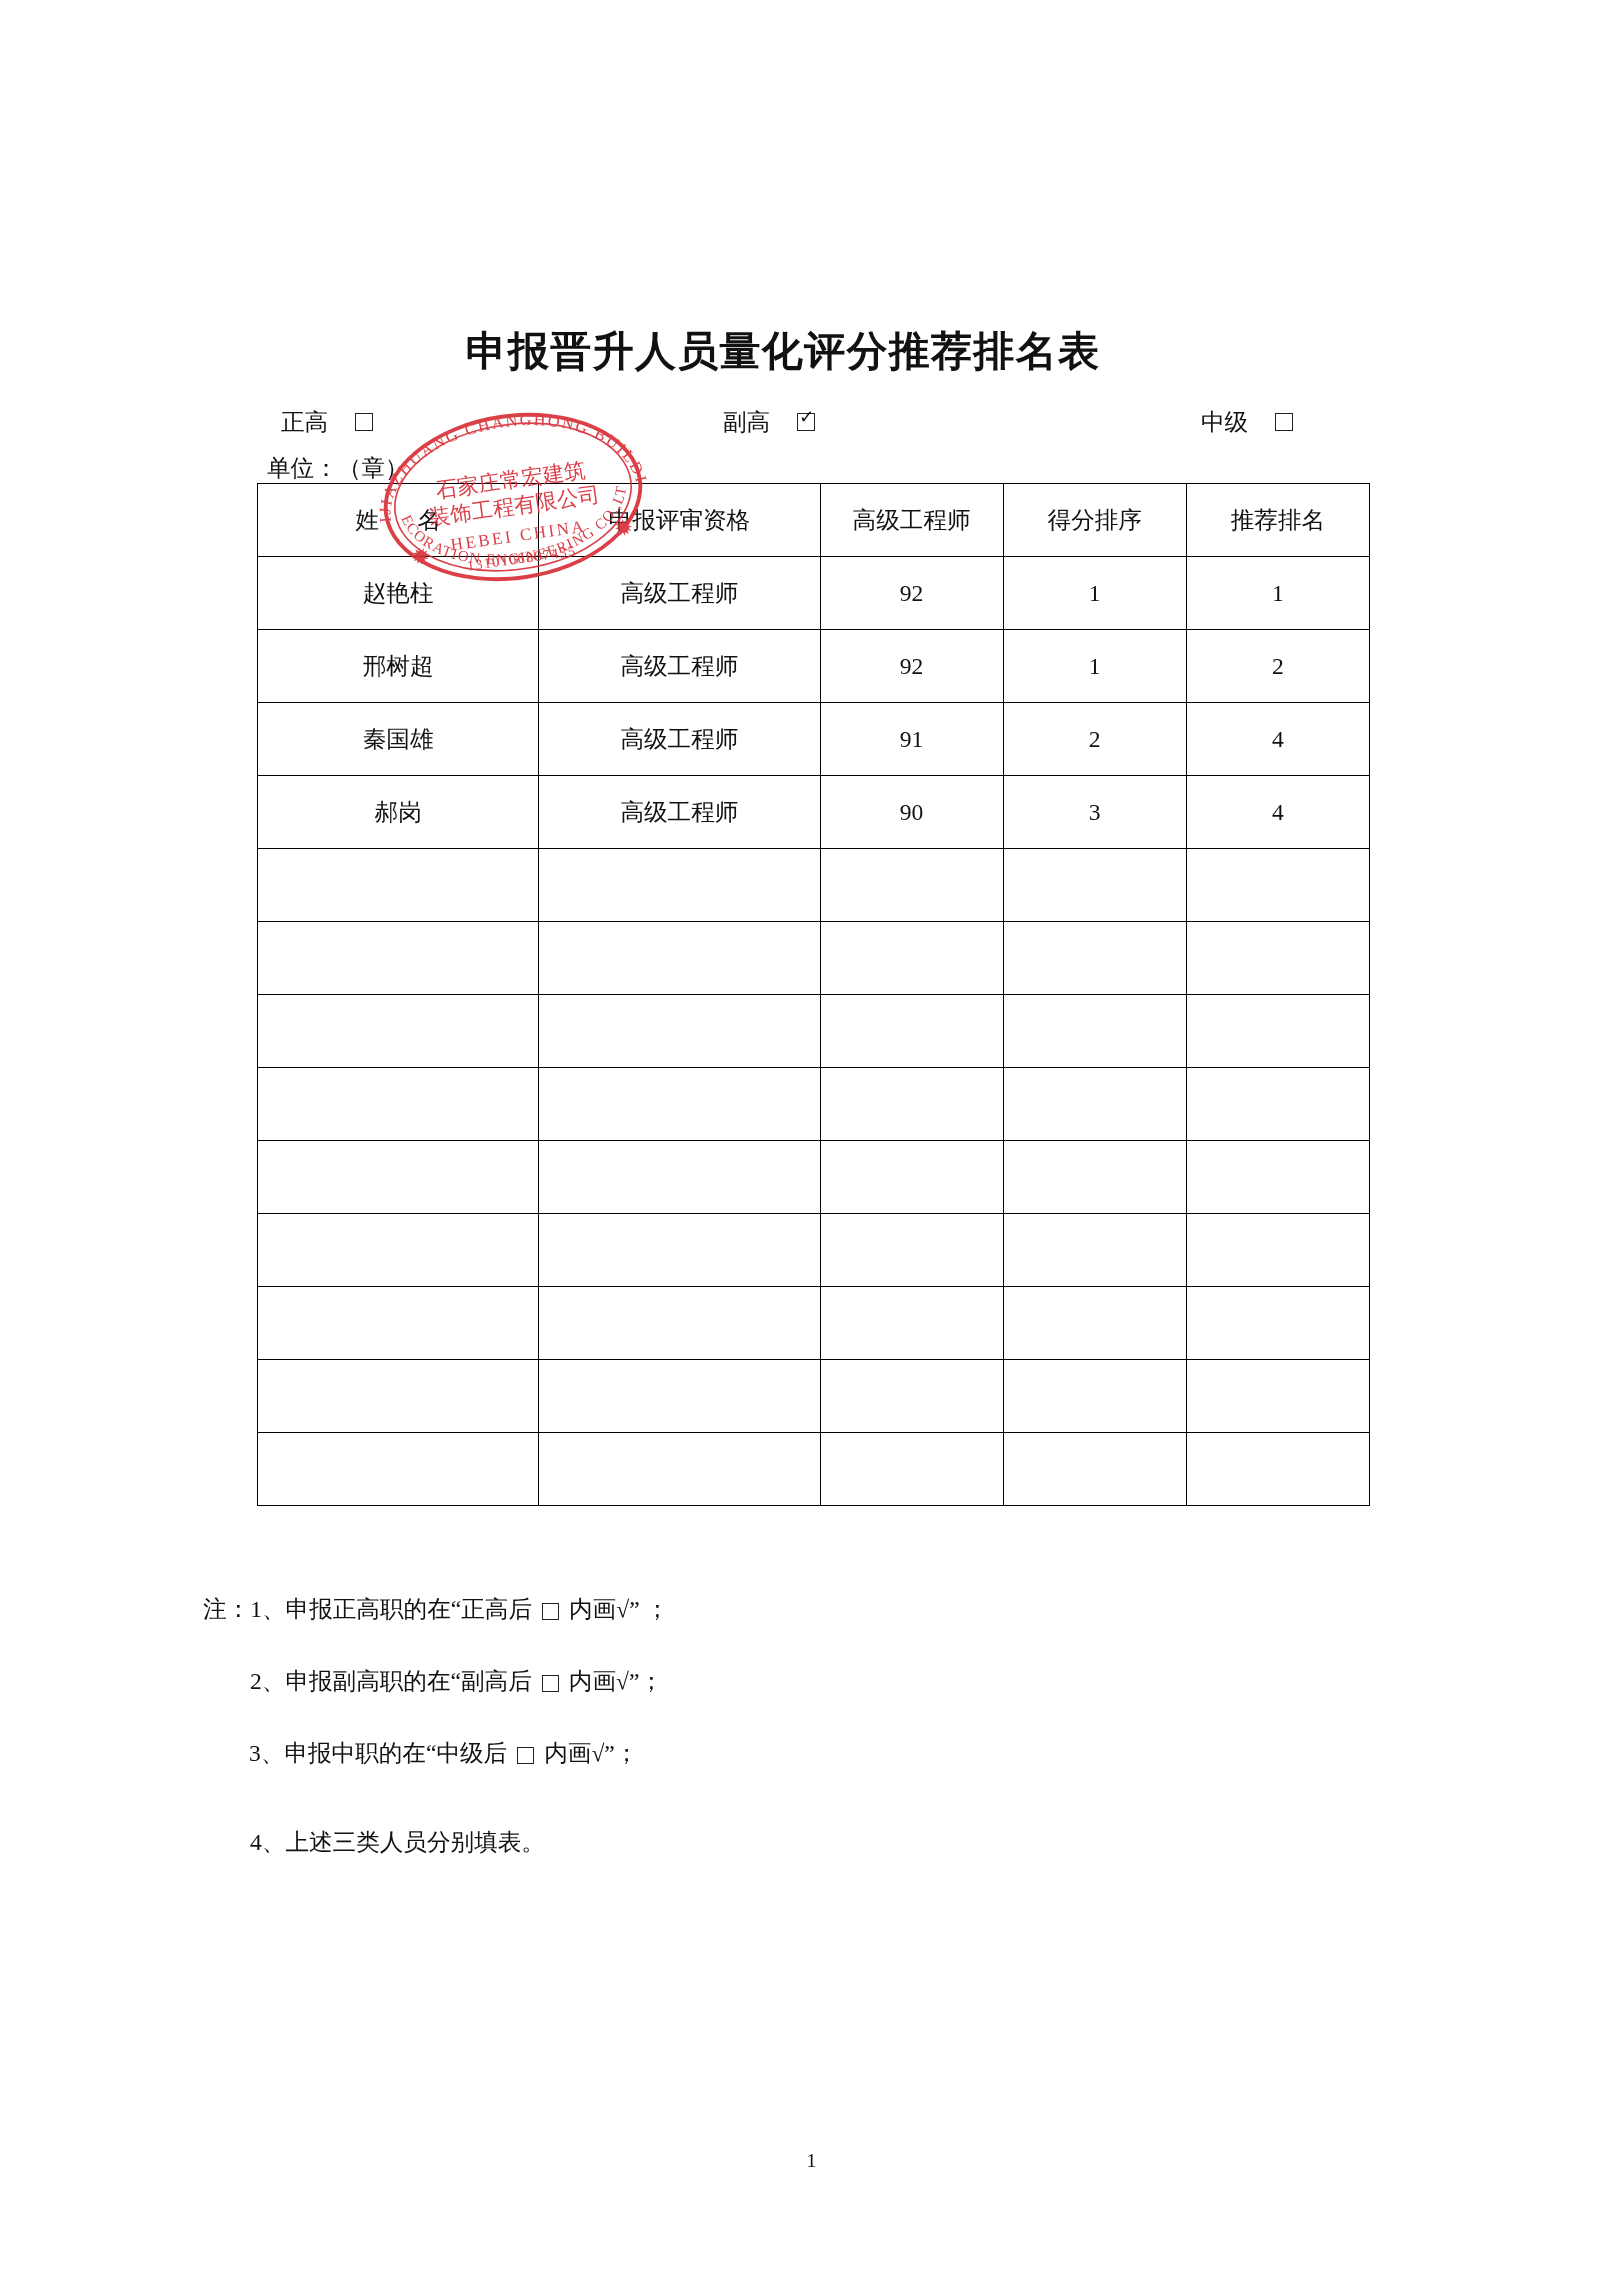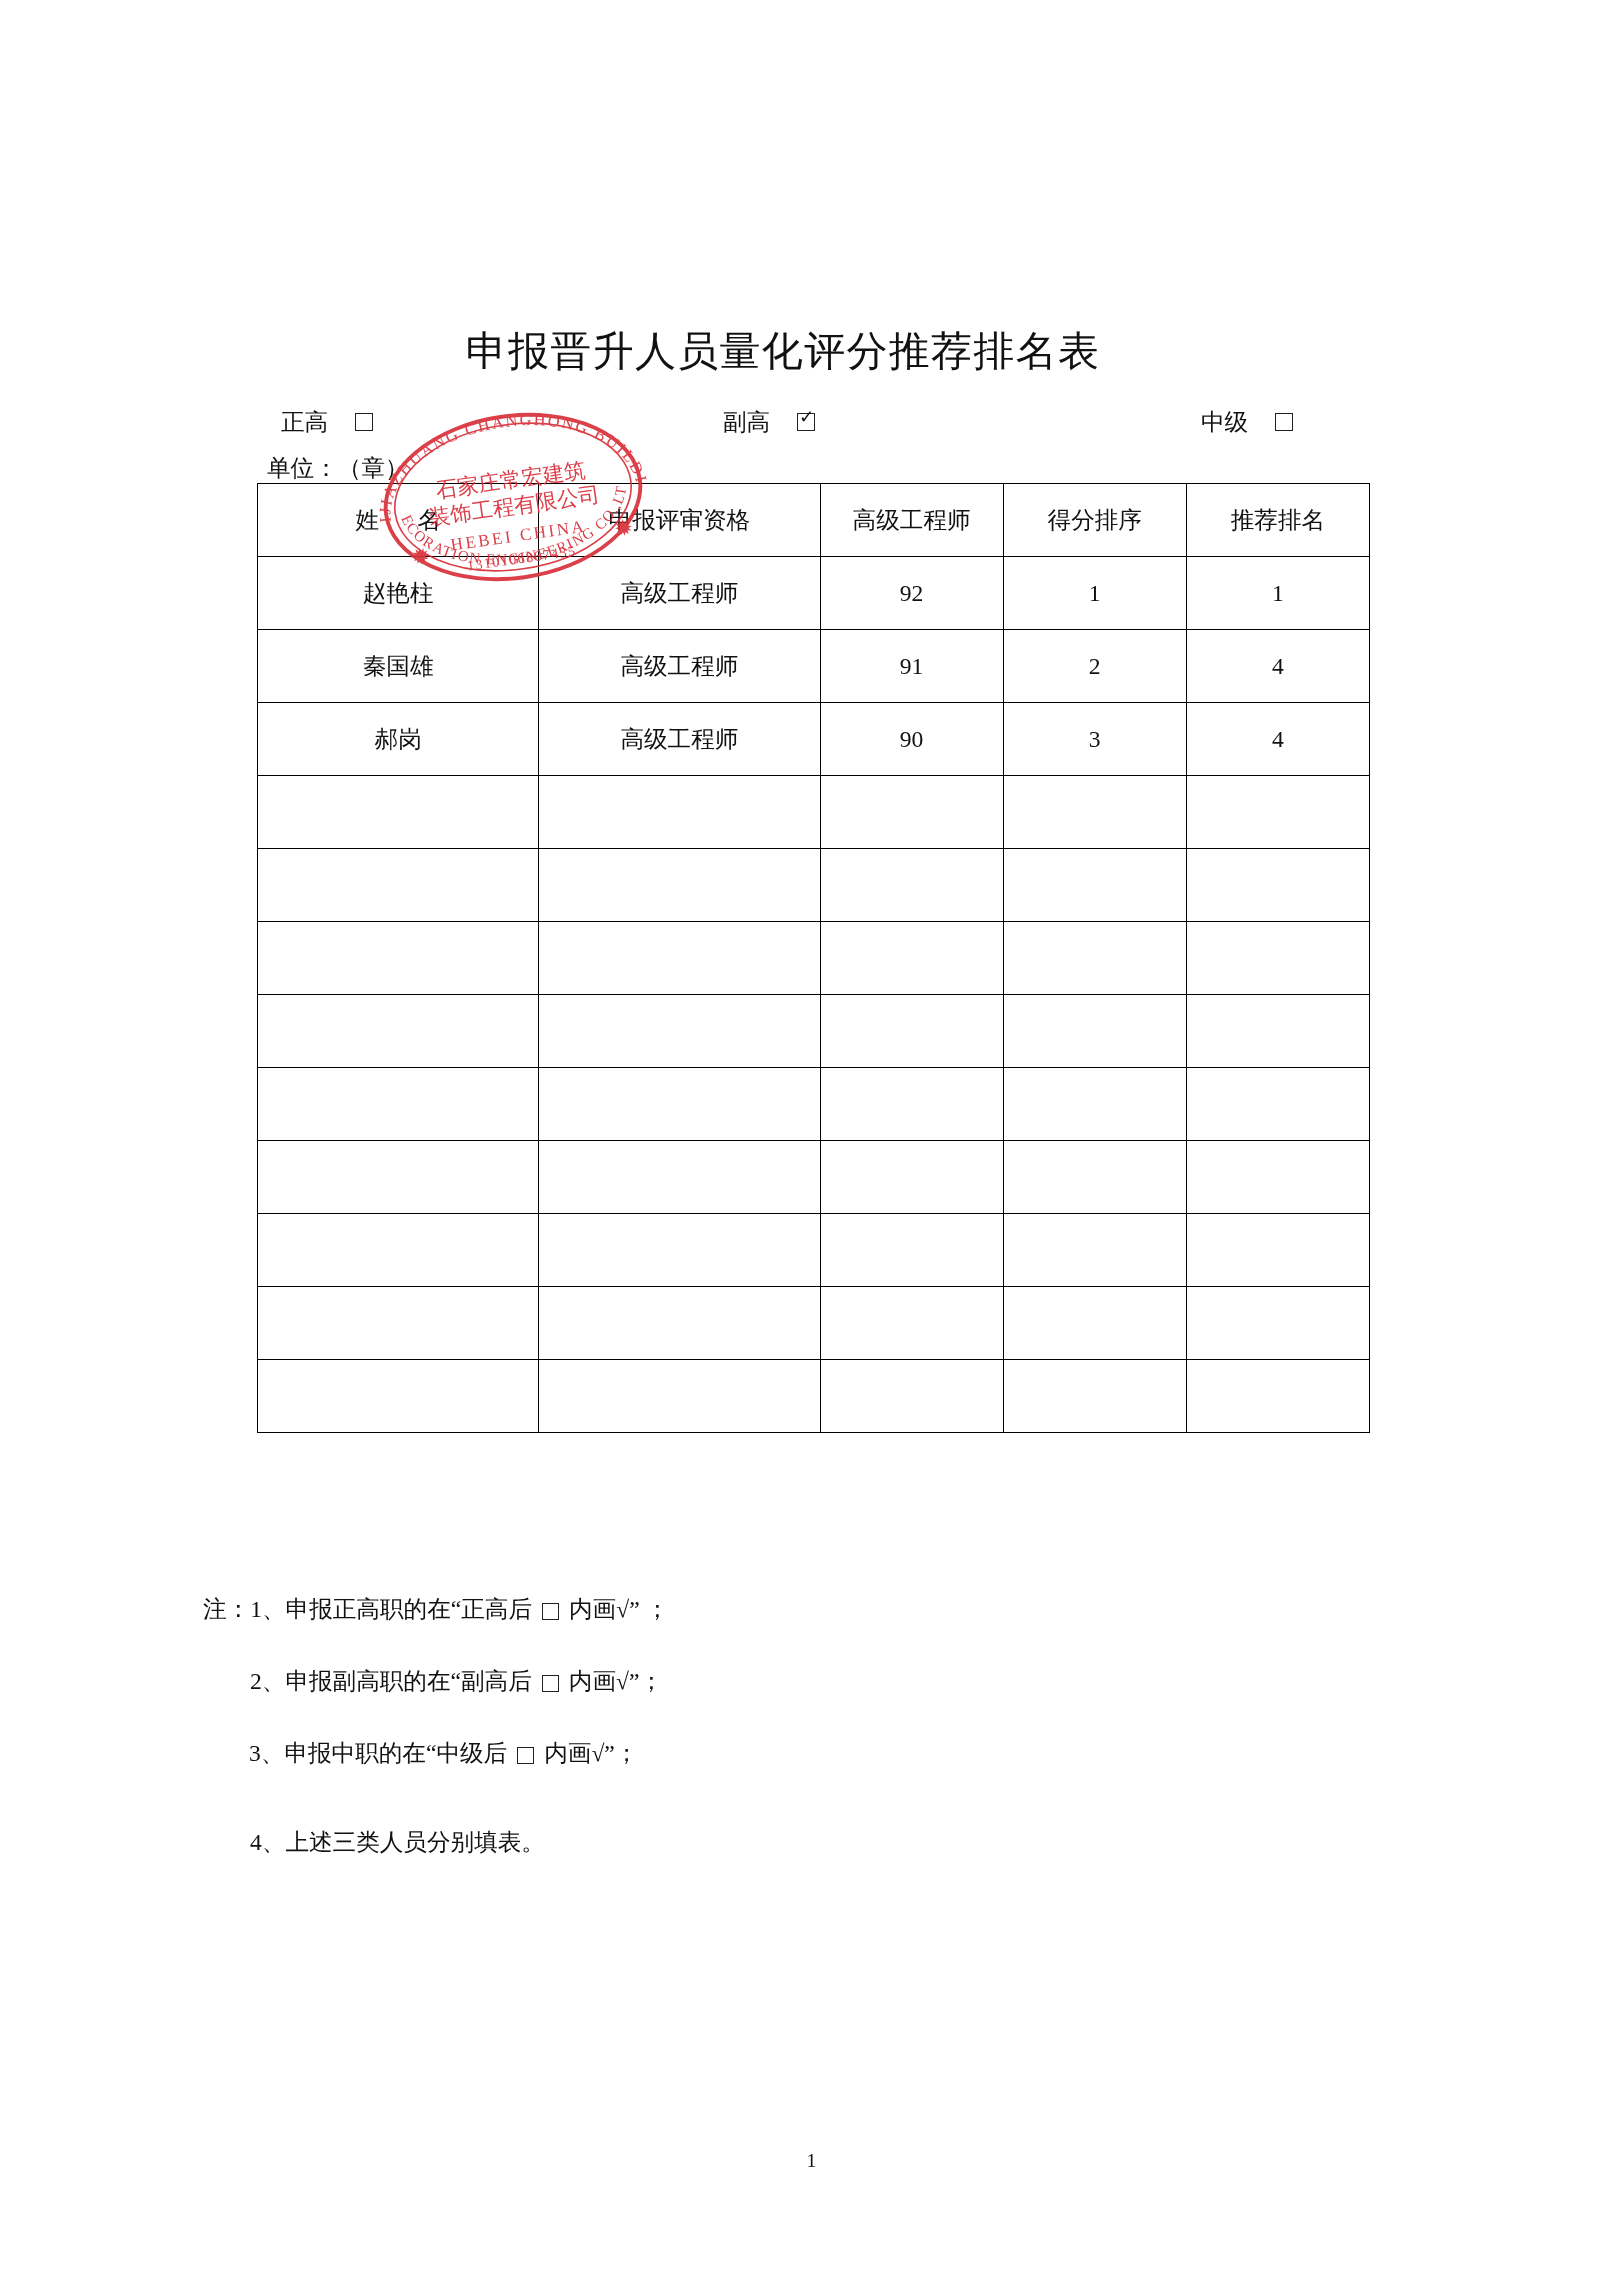--- a/index.html
+++ b/index.html
@@ -24,21 +24,21 @@
   }
 
   
   .doc-title {
     position: absolute;
     left: 0;
     top: 324px;
     width: 1566px;
     text-align: center;
     font-size: 41px;
-    font-weight: normal;
+    font-weight: bold;
     letter-spacing: 1.3px;
     font-family: "DejaVu Sans", "Liberation Sans", sans-serif;
   }
 
   
   .level-row {
     position: absolute;
     left: 281px;
     top: 406px;
     width: 1113px;
@@ -216,20 +216,27 @@
           <th>推荐排名</th>
         </tr>
       </thead>
       <tbody>
         <tr>
           <td>赵艳柱</td>
           <td>高级工程师</td>
           <td>92</td>
           <td>1</td>
           <td>1</td>
+        </tr>
+        <tr>
+          <td>邢树超</td>
+          <td>高级工程师</td>
+          <td>92</td>
+          <td>1</td>
+          <td>2</td>
         </tr>
         <tr>
           <td>秦国雄</td>
           <td>高级工程师</td>
           <td>91</td>
           <td>2</td>
           <td>4</td>
         </tr>
         <tr>
           <td>郝岗</td>

